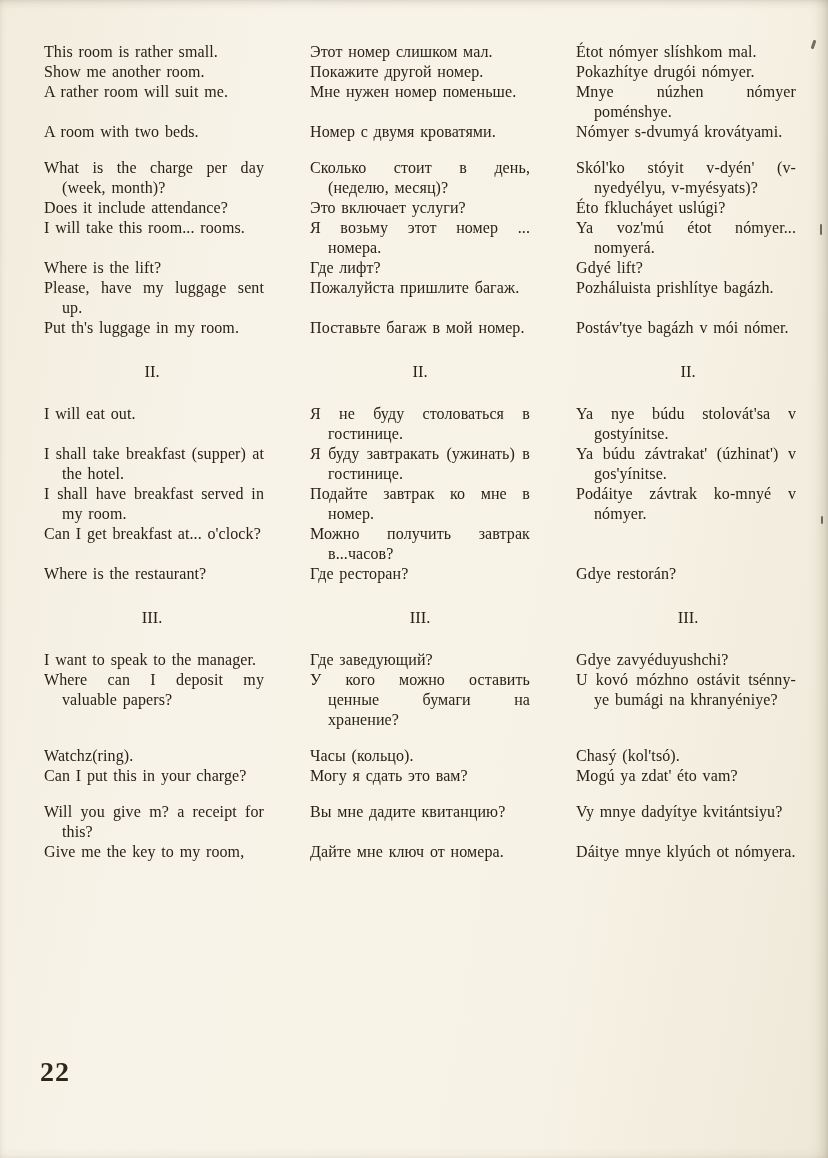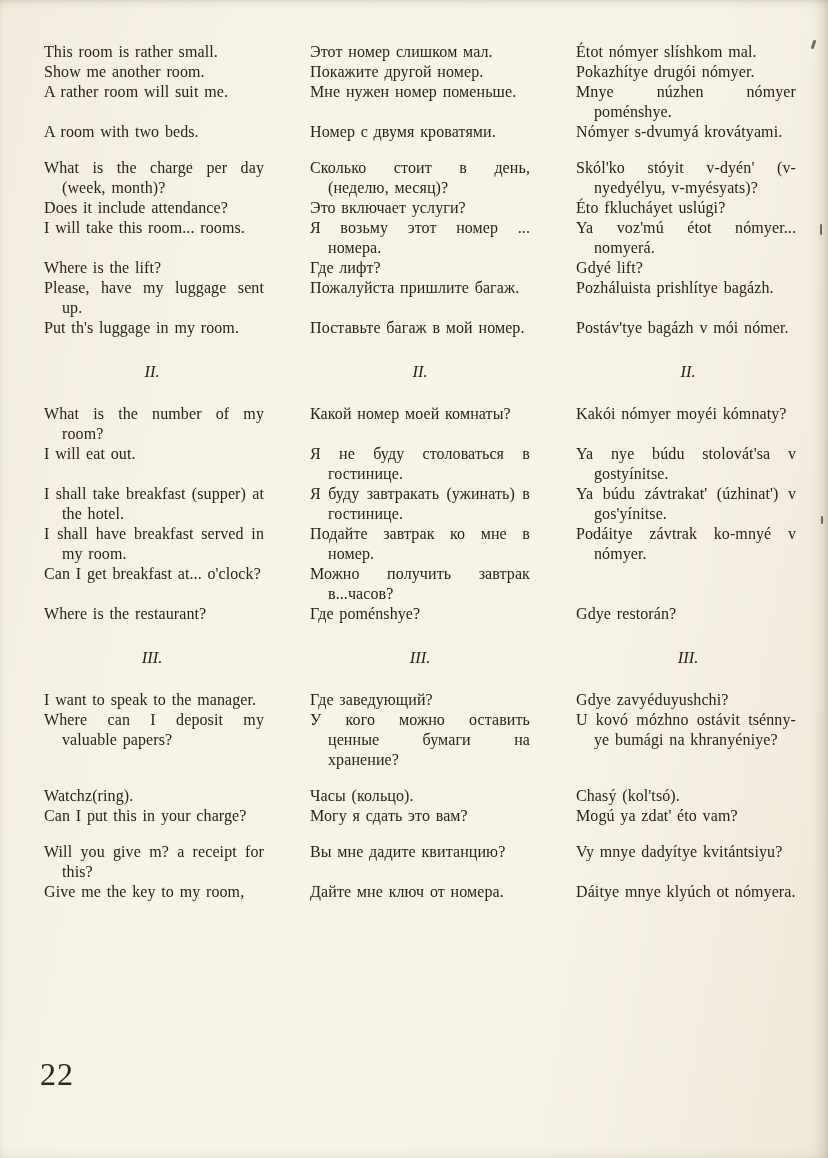--- a/index.html
+++ b/index.html
@@ -40,34 +40,34 @@
     word-spacing: 0.10em;
     letter-spacing: 0.1px;
     padding-left: 18px;
     text-indent: -18px;
   }
   .heading-row {
     display: grid;
     grid-template-columns: 1fr 1fr 1fr;
     column-gap: 52px;
     margin: 24px 0 22px 0;
-    font-style: italic;
   }
   .heading-cell {
     font-size: 16.5px;
     line-height: 20px;
     text-align: center;
   }
   .page-number {
     position: absolute;
     left: 40px;
     top: 1056px;
-    font-size: 32px;
+    font-size: 28px;
     letter-spacing: 1px;
     color: #2d261b;
+    font-weight: bold;
   }
   .speck {
     position: absolute;
     background: #4a4134;
     opacity: 0.75;
     border-radius: 1px;
   }
   .speck-1 { left: 812px; top: 40px;  width: 3px; height: 9px;  transform: rotate(18deg); }
   .speck-2 { left: 820px; top: 224px; width: 2px; height: 11px; }
   .speck-3 { left: 821px; top: 516px; width: 2px; height: 8px;  }
@@ -126,46 +126,41 @@
         <div class="cell">Put th's luggage in my room.</div>
         <div class="cell">Поставьте багаж в мой номер.</div>
         <div class="cell">Postáv'tye bagázh v mói nómer.</div>
       </div>
       <div class="heading-row">
         <div class="heading-cell">II.</div>
         <div class="heading-cell">II.</div>
         <div class="heading-cell">II.</div>
       </div>
       <div class="phrase-row">
-        <div class="cell">What is the number of my room?</div>
-        <div class="cell">Какой номер моей комнаты?</div>
-        <div class="cell">Kakói nómyer moyéi kómnaty?</div>
-      </div>
-      <div class="phrase-row">
         <div class="cell">I will eat out.</div>
         <div class="cell">Я не буду столоваться в гостинице.</div>
         <div class="cell">Ya nye búdu stolovát'sa v gostyínitse.</div>
       </div>
       <div class="phrase-row">
         <div class="cell">I shall take breakfast (supper) at the hotel.</div>
         <div class="cell">Я буду завтракать (ужинать) в гостинице.</div>
         <div class="cell">Ya búdu závtrakat' (úzhinat') v gos'yínitse.</div>
       </div>
       <div class="phrase-row">
         <div class="cell">I shall have breakfast served in my room.</div>
         <div class="cell">Подайте завтрак ко мне в номер.</div>
         <div class="cell">Podáitye závtrak ko-mnyé v nómyer.</div>
       </div>
       <div class="phrase-row">
         <div class="cell">Can I get breakfast at... o'clock?</div>
         <div class="cell">Можно получить завтрак в...часов?</div>
       </div>
       <div class="phrase-row">
         <div class="cell">Where is the restaurant?</div>
-        <div class="cell">Где poménshye?</div>
+        <div class="cell">Где ресторан?</div>
         <div class="cell">Gdye restorán?</div>
       </div>
       <div class="heading-row">
         <div class="heading-cell">III.</div>
         <div class="heading-cell">III.</div>
         <div class="heading-cell">III.</div>
       </div>
       <div class="phrase-row">
         <div class="cell">I want to speak to the manager.</div>
         <div class="cell">Где заведующий?</div>

